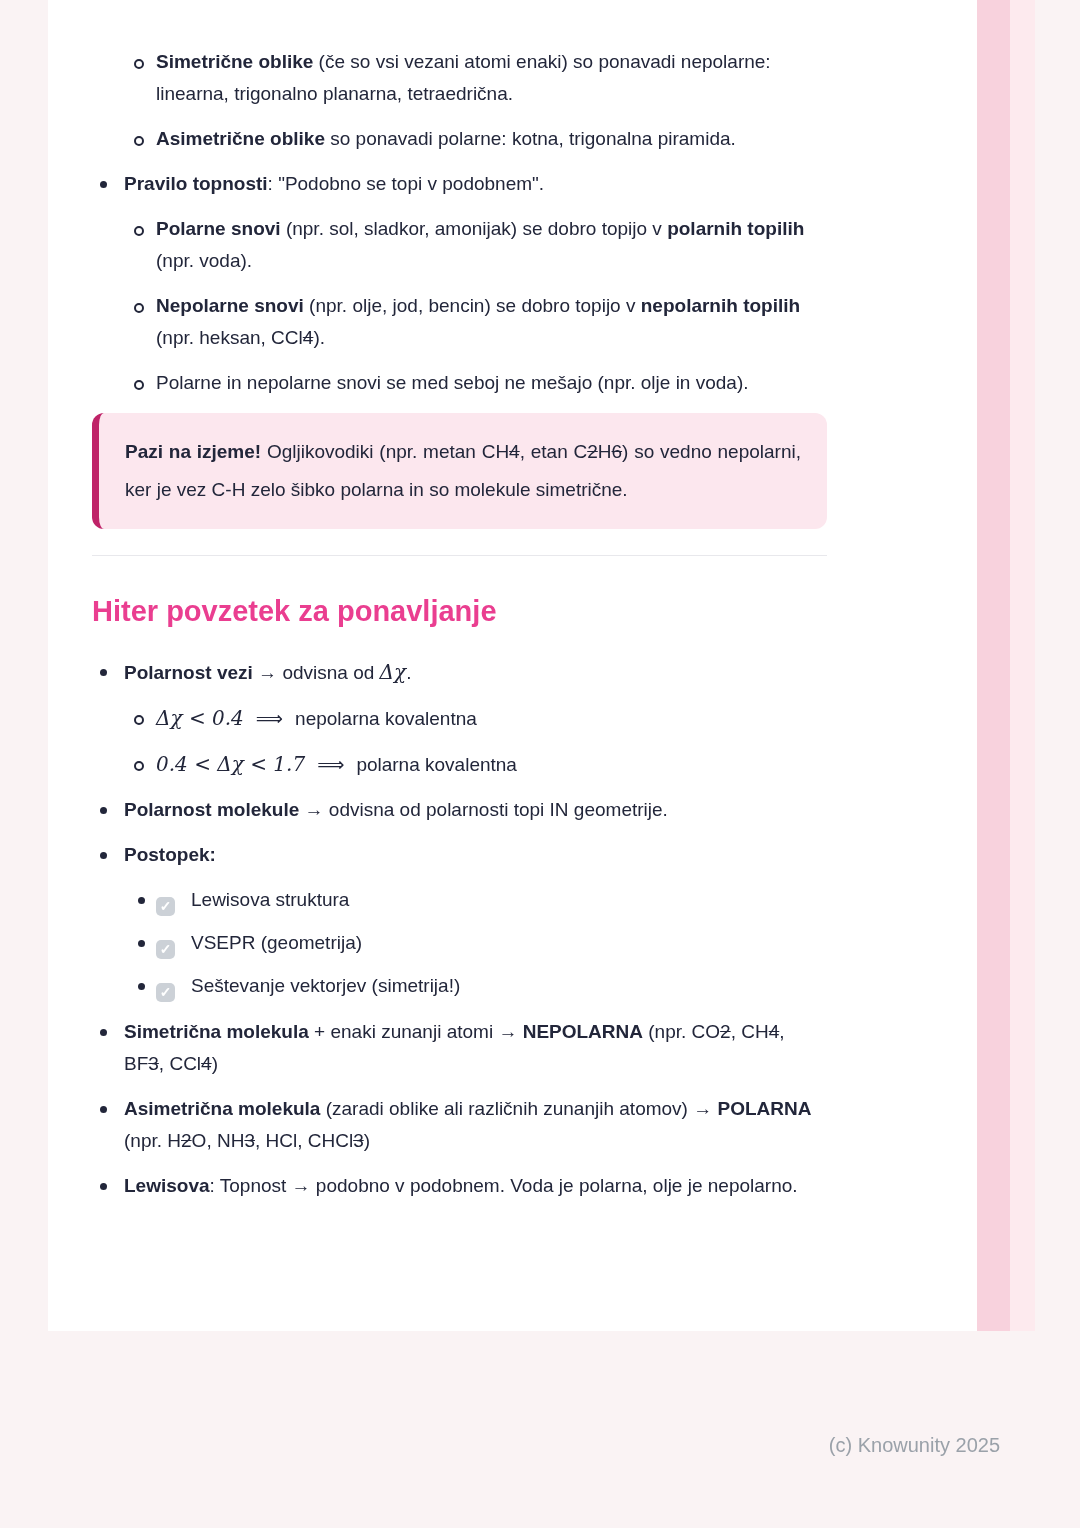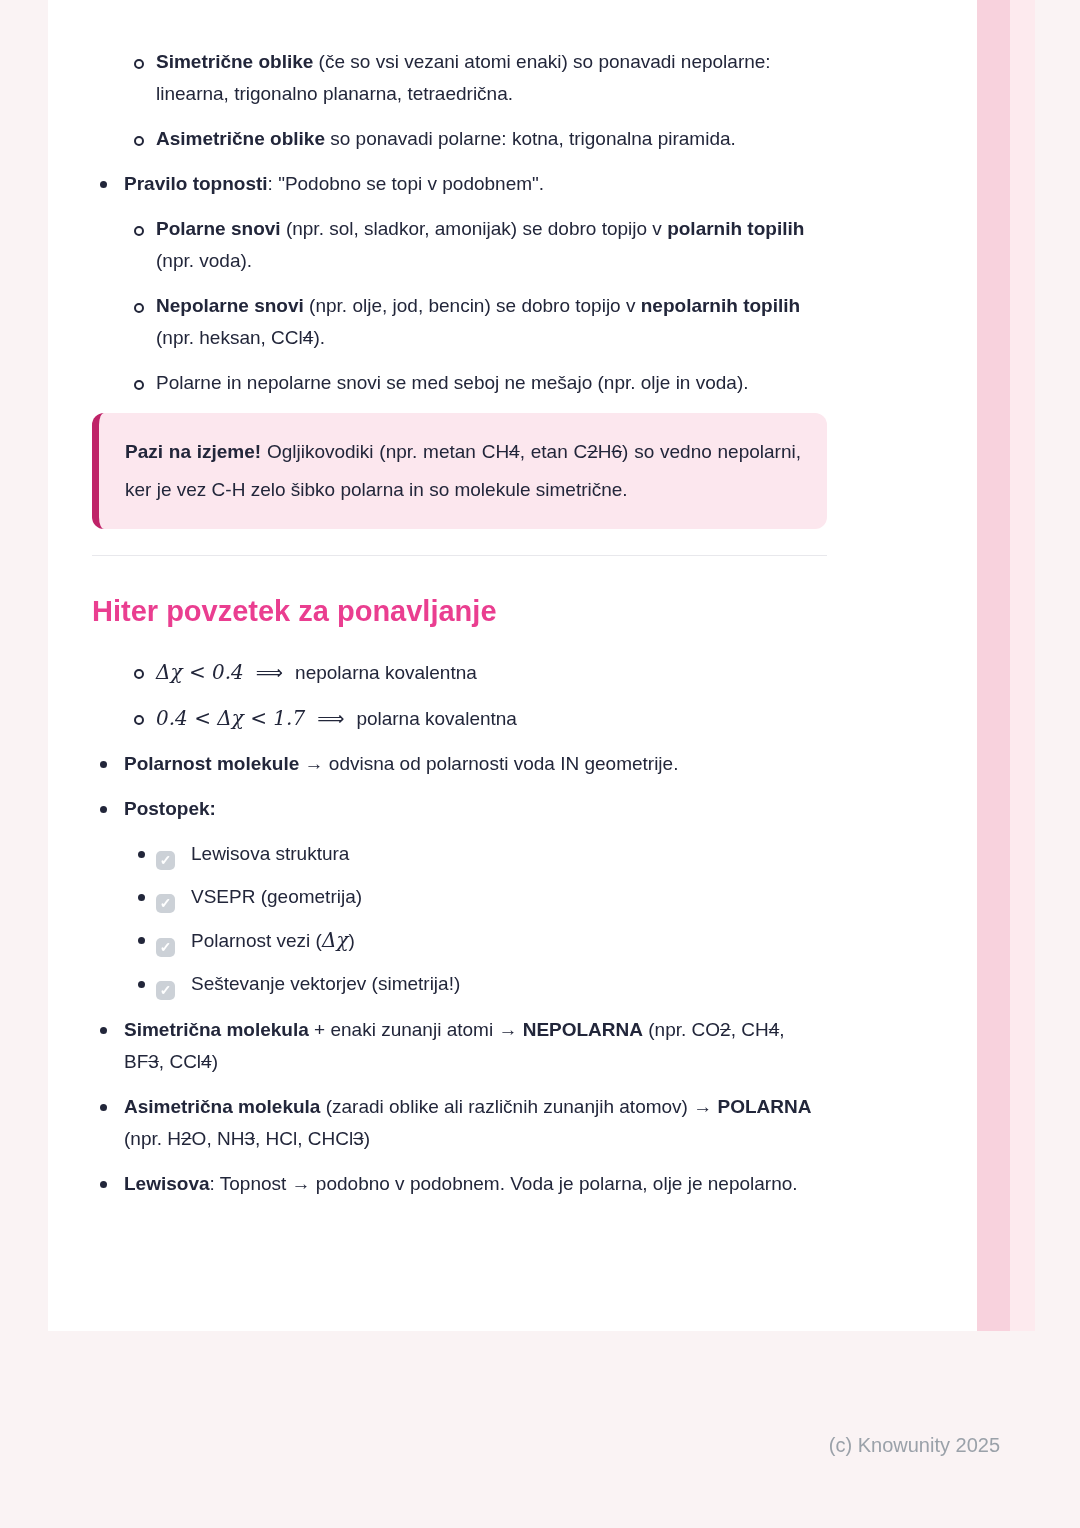--- a/index.html
+++ b/index.html
@@ -116,58 +116,57 @@
       </div>
 
       <div class="callout">
         <div class="txt"><span class="sg-b">Pazi na izjeme!</span><span class="sg-n"> Ogljikovodiki (npr. metan CH</span><span class="sg-st">4</span><span class="sg-n">, etan C</span><span class="sg-st">2</span><span class="sg-n">H</span><span class="sg-st">6</span><span class="sg-n">) so vedno nepolarni, ker je vez C-H zelo šibko polarna in so molekule simetrične.</span></div>
       </div>
 
       <hr class="divider">
 
       <h2 class="summary-heading">Hiter povzetek za ponavljanje</h2>
 
+      <div class="li l1">
+        <span class="marker disc"></span>
+        <div class="txt"><span class="sg-b">Polarnost vezi</span><span class="sg-n"> → odvisna od </span><span class="sg-m">Δχ</span><span class="sg-n">.</span></div>
+      </div>
 
       <div class="li l2">
         <span class="marker circle"></span>
         <div class="txt"><span class="sg-m">Δχ &lt; 0.4</span><span class="sg-ar">⟹</span><span class="sg-n">nepolarna kovalentna</span></div>
       </div>
 
       <div class="li l2">
         <span class="marker circle"></span>
         <div class="txt"><span class="sg-m">0.4 &lt; Δχ &lt; 1.7</span><span class="sg-ar">⟹</span><span class="sg-n">polarna kovalentna</span></div>
       </div>
 
       <div class="li l1 mt-sm">
         <span class="marker disc"></span>
-        <div class="txt"><span class="sg-b">Polarnost molekule</span><span class="sg-n"> → odvisna od polarnosti voda IN geometrije.</span></div>
+        <div class="txt"><span class="sg-b">Polarnost molekule</span><span class="sg-n"> → odvisna od polarnosti topi IN geometrije.</span></div>
       </div>
 
       <div class="li l1 mt-sm">
         <span class="marker disc"></span>
         <div class="txt"><span class="sg-b">Postopek:</span></div>
       </div>
 
       <div class="li l3">
         <span class="marker disc"></span>
         <span class="checkbox checked"></span>
         <div class="txt"><span class="sg-n">Lewisova struktura</span></div>
       </div>
 
       <div class="li l3">
         <span class="marker disc"></span>
         <span class="checkbox checked"></span>
         <div class="txt"><span class="sg-n">VSEPR (geometrija)</span></div>
       </div>
 
-      <div class="li l3">
-        <span class="marker disc"></span>
-        <span class="checkbox checked"></span>
-        <div class="txt"><span class="sg-n">Polarnost vezi (</span><span class="sg-m">Δχ</span><span class="sg-n">)</span></div>
-      </div>
 
       <div class="li l3">
         <span class="marker disc"></span>
         <span class="checkbox checked"></span>
         <div class="txt"><span class="sg-n">Seštevanje vektorjev (simetrija!)</span></div>
       </div>
 
       <div class="li l1 mt-md">
         <span class="marker disc"></span>
         <div class="txt"><span class="sg-b">Simetrična molekula</span><span class="sg-n"> + enaki zunanji atomi → </span><span class="sg-b">NEPOLARNA</span><span class="sg-n"> (npr. CO</span><span class="sg-st">2</span><span class="sg-n">, CH</span><span class="sg-st">4</span><span class="sg-n">, BF</span><span class="sg-st">3</span><span class="sg-n">, CCl</span><span class="sg-st">4</span><span class="sg-n">)</span></div>

